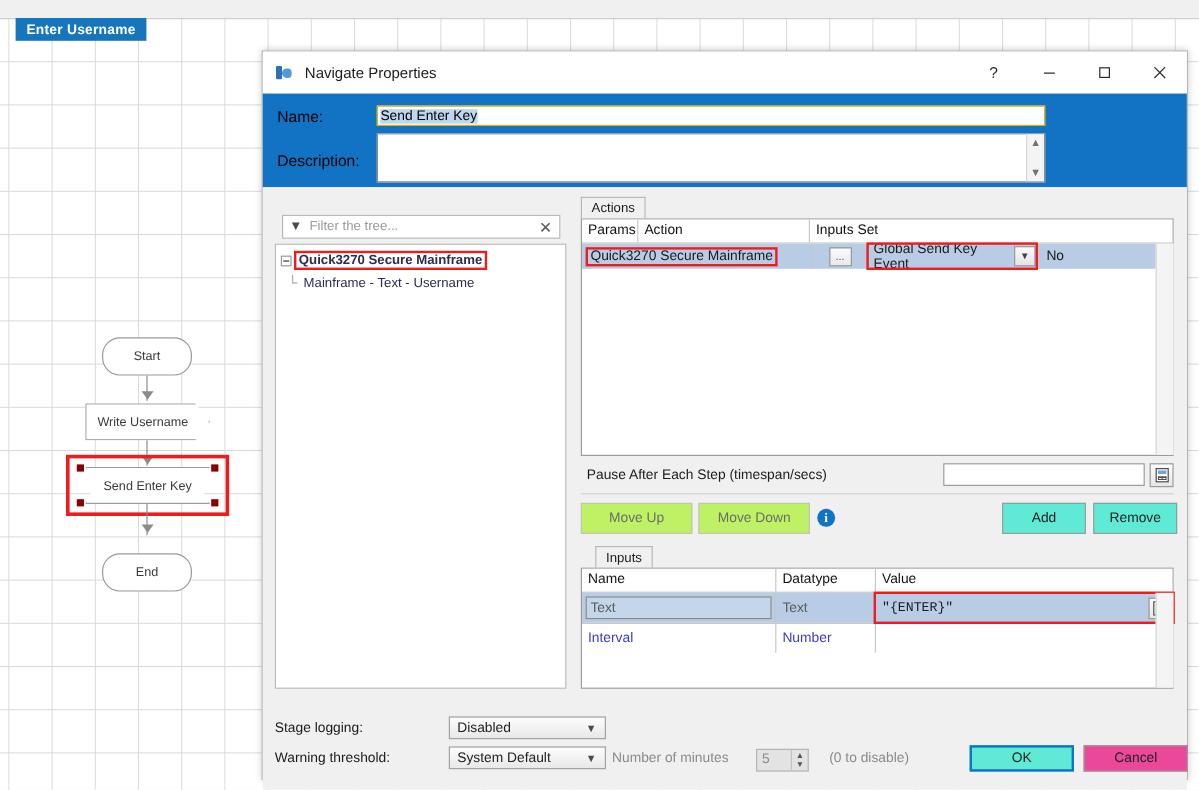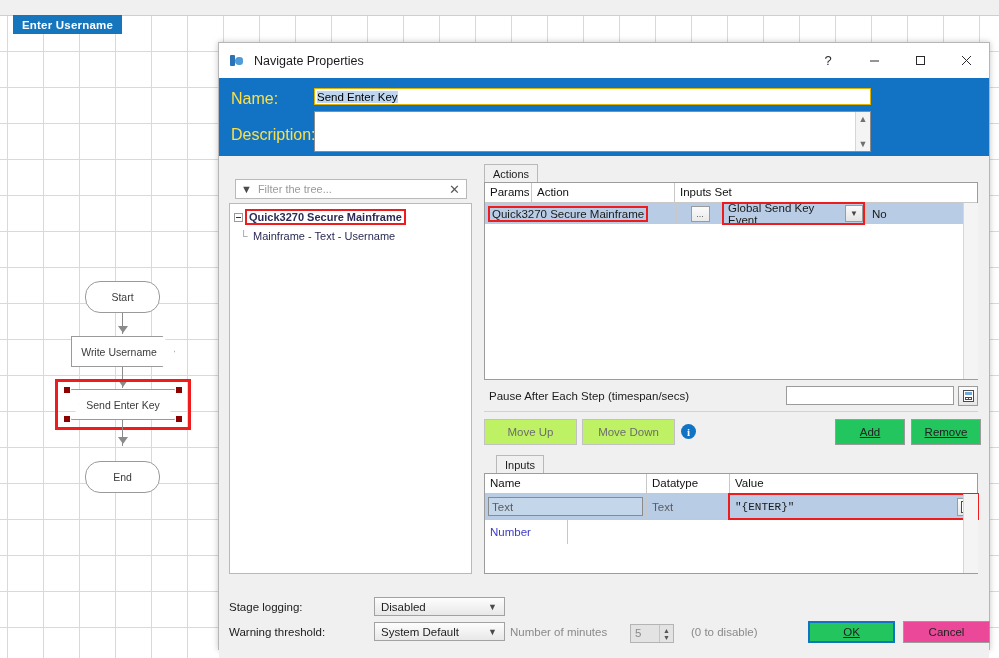--- a/index.html
+++ b/index.html
@@ -59,21 +59,21 @@
   }
   #titlebar { height:35px; background:#ffffff; display:flex; align-items:center; }
   #app-icon { width:14px; height:14px; margin-left:11px; position:relative; }
   #app-icon .b1 { position:absolute; left:0; top:1px; width:5px; height:11px; background:#2a72b5; border-radius:1px;}
   #app-icon .b2 { position:absolute; left:5px; top:3px; width:8px; height:8px; background:#4f9ad8; border-radius:50% 40% 40% 50%;}
   #title-text { margin-left:10px; font-size:12.5px; color:#1b1b1b; }
   .capbtn { width:46px; height:34px; display:flex; align-items:center; justify-content:center;
             color:#2b2b2b; font-size:13px; }
 
   #bluehead { position:relative; height:78px; background:#1272c4; }
-  .bl-label { position:absolute; color:#fde047; font-size:16px; }
+  .bl-label { position:absolute; color:#000000; font-size:13px; }
   #name-input {
     position:absolute; left:95px; top:10px; width:557px; height:17px;
     background:#ffffff; border:1.6px solid #e3b100; font-size:11.5px;
     display:flex; align-items:center; padding-left:2px; color:#000;
   }
   #name-input span { background:#bed6f0; }
   #desc-wrap {
     position:absolute; left:95px; top:33px; width:557px; height:41px;
     background:#ffffff; border:1px solid #8c8c8c; display:flex;
   }
@@ -119,21 +119,21 @@
   .grid-row { display:flex; height:21px; font-size:11.5px; align-items:stretch; }
   .grid-row > div { padding:3px 5px; border-right:1px solid #c8c8c8; display:flex; align-items:center; }
   .sel-row { background:#b8cce6; }
 
   .redbox { outline:2px solid #ee1c1c; }
 
   .btn { background:linear-gradient(#fbfbfb,#eaeaea); border:1px solid #9b9b9b;
          font-size:11.5px; color:#222; display:flex; align-items:center;
          justify-content:center; }
   .btn.disabled { background:#bef264; border:1px solid #c2c2c2; color:#6d6d6d; }
-  .btn.white { background:#22c55e; border:1px solid #9b9b9b;text-decoration:underline; }
+  .btn.white { background:#5eead4; border:1px solid #9b9b9b; }
 
   .calcbtn { width:18px; height:18px; background:linear-gradient(#fdfdfd,#e6e6e6);
              border:1px solid #9b9b9b; display:flex; align-items:center;
              justify-content:center; flex:none; }
   .calcglyph { width:11px; height:12px; border:1px solid #4a4a4a; background:#fff;
                position:relative; }
   .calcglyph:before { content:""; position:absolute; left:1px; top:1px; right:1px; height:3px; background:#6fa8d8; }
   .calcglyph:after { content:""; position:absolute; left:1px; top:5.5px; right:1px; bottom:1px;
                      background:
                        repeating-linear-gradient(to right,#4a4a4a 0 1px,transparent 1px 3px),
@@ -323,20 +323,21 @@
       <div style="flex:1; border-right:none; padding:0;">
         <div class="redbox" style="width:100%; height:23px; display:flex; align-items:center; background:#b8cce6;">
           <span style="flex:1; padding-left:5px; font-family:'Liberation Mono',monospace; font-size:11px;">"{ENTER}"</span>
           <div class="calcbtn" style="margin-right:2px;">
             <div class="calcglyph"></div>
           </div>
         </div>
       </div>
     </div>
     <div class="grid-row" style="height:25px; border-top:1px solid #c8c8c8;">
+      <div style="width:162px; color:#3b3bc8;">Interval</div>
       <div style="width:83px; color:#3b3bc8;">Number</div>
       <div style="flex:1; border-right:none;"></div>
     </div>
   </div>
   <div class="gscroll" style="left:963px; top:494px; width:15px; height:79px;"></div>
 
   <div class="lbl" style="left:229px; top:601px;">Stage logging:</div>
   <div class="sel" style="left:374px; top:597px; width:131px; height:19px;">
     <span>Disabled</span>
     <span class="caret">▼</span>

